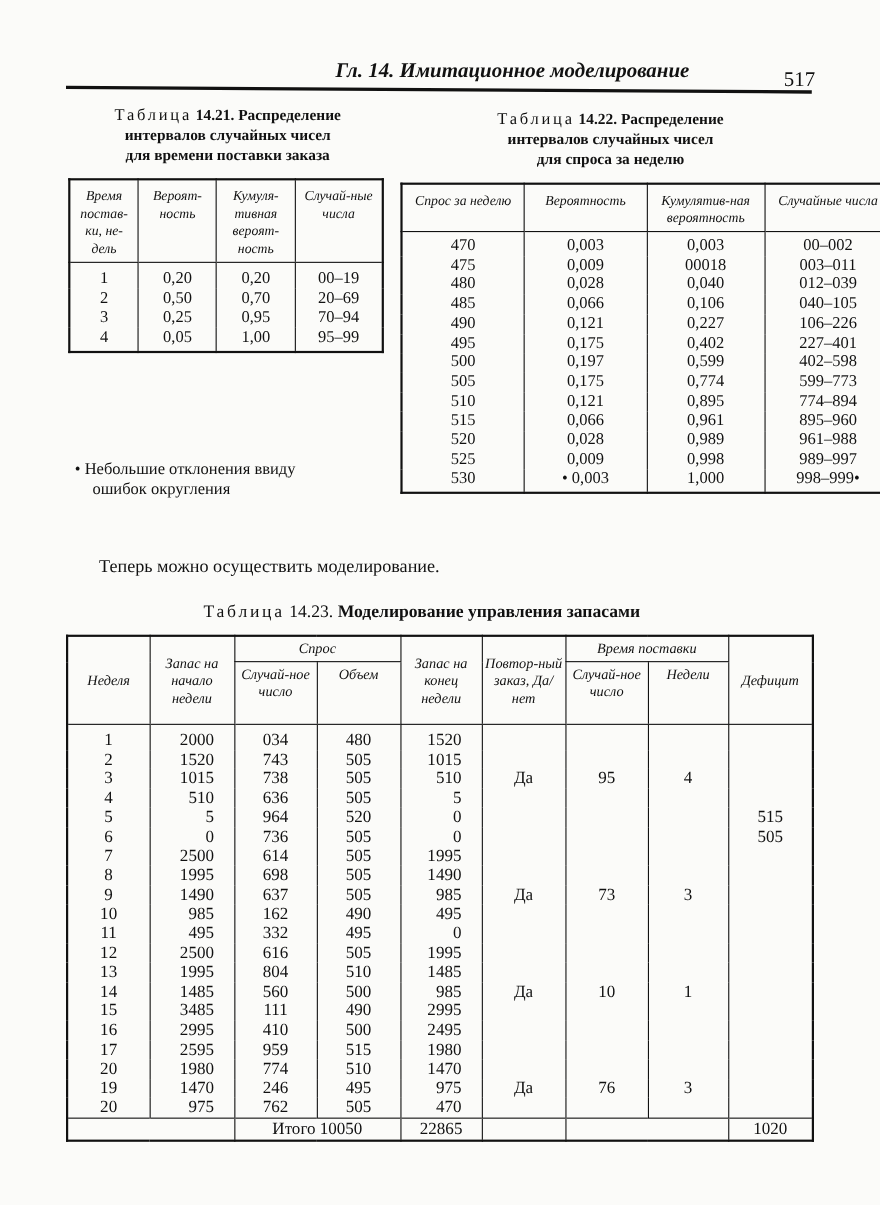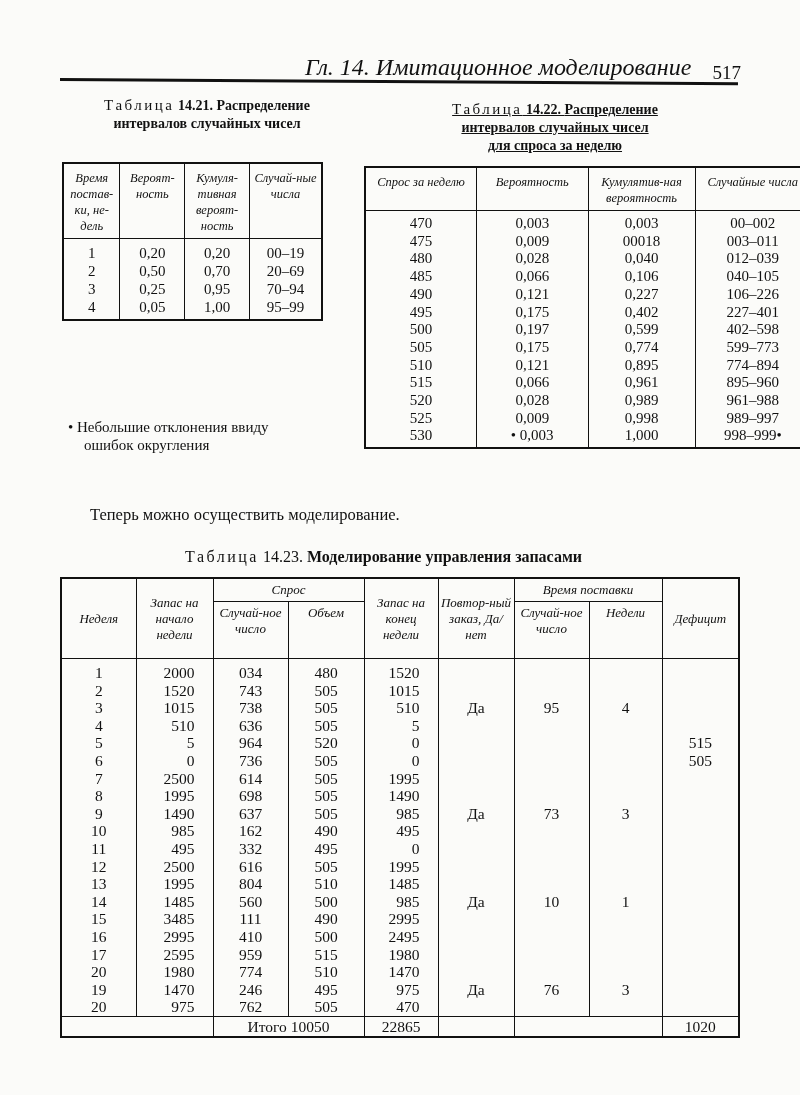--- a/index.html
+++ b/index.html
@@ -1,43 +1,43 @@
 <!DOCTYPE html>
 <html><head>
 <meta charset="utf-8">
 <style>
   html, body { margin:0; padding:0; background:#fbfbf9; }
   body { width:800px; height:1095px; position:relative; overflow:hidden; color:#111;
          font-family:"Liberation Serif","DejaVu Serif",serif; }
   .abs { position:absolute; }
   .running-head { left:60px; top:50px; width:685px; height:32px; }
-  .running-head .title { position:absolute; left:245px; top:4px; font-style:italic; font-weight:normal; font-size:24px; }
+  .running-head .title { position:absolute; left:245px; top:4px; font-style:italic; font-weight:bold; font-size:19px; }
   .running-head .page { position:absolute; right:4px; top:12px; font-size:19px; }
   .running-head .rule { position:absolute; left:0; top:28px; width:678px; height:3px; background:#111; transform:rotate(0.35deg); transform-origin:left; }
 
   .tcap { text-align:center; font-size:14px; line-height:18px; font-weight:bold; }
   .tcap .sp { font-weight:normal; letter-spacing:2.5px; font-size:15px; }
 
   table { border-collapse:collapse; }
   td, th { padding:0; }
 
   
   .t21cap { left:62px; top:96px; width:290px; }
-  .t21 { left:62px; top:162px; width:261px; border:2.5px solid #111; font-size:15px; }
+  .t21 { left:62px; top:162px; width:287px; border:2.5px solid #111; font-size:15px; }
   .t21 th { font-weight:normal; font-style:italic; font-size:12.5px; line-height:16px; vertical-align:top; padding:6px 3px 4px; border-left:1px solid #111; border-bottom:1.5px solid #111; text-align:center; }
   .t21 th:first-child { border-left:none; }
   .t21 td { text-align:center; border-left:1px solid #111; line-height:18px; }
   .t21 td:first-child { border-left:none; }
   .t21 tr.first td { padding-top:5px; }
   .t21 tr.last td { padding-bottom:3px; }
 
   .note { left:68px; top:418px; font-size:15px; line-height:18px; }
 
   
-  .t22cap { left:400px; top:100px; width:310px;text-decoration:underline; }
+  .t22cap { left:400px; top:100px; width:310px; }
   .t22 { left:364px; top:166px; width:448px; border:2.5px solid #111; font-size:15px; }
   .t22 th { font-weight:normal; font-style:italic; font-size:12.5px; line-height:16px; vertical-align:top; padding:6px 2px 4px; border-left:1px solid #111; border-bottom:1.5px solid #111; text-align:center; }
   .t22 th:first-child { border-left:none; }
   .t22 td { text-align:center; border-left:1px solid #111; line-height:17.7px; }
   .t22 td:first-child { border-left:none; }
   .t22 tr.first td { padding-top:4px; }
   .t22 tr.last td { padding-bottom:2px; }
 
   .para { left:90px; top:505px; font-size:16.5px; }
 
@@ -59,20 +59,21 @@
 
 <div class="abs running-head">
   <span class="title">Гл. 14. Имитационное моделирование</span>
   <span class="page">517</span>
   <div class="rule"></div>
 </div>
 
 <div class="abs tcap t21cap">
   <div><span class="sp">Таблица</span> <span>14.21.</span> <span>Распределение</span></div>
   <div>интервалов случайных чисел</div>
+  <div>для времени поставки заказа</div>
 </div>
 
 <table class="abs t21">
   <thead>
     <tr>
       <th style="width:22%">Время постав-ки, не-дель</th>
       <th style="width:25%">Вероят-ность</th>
       <th style="width:25%">Кумуля-тивная вероят-ность</th>
       <th>Случай-ные числа</th>
     </tr>

